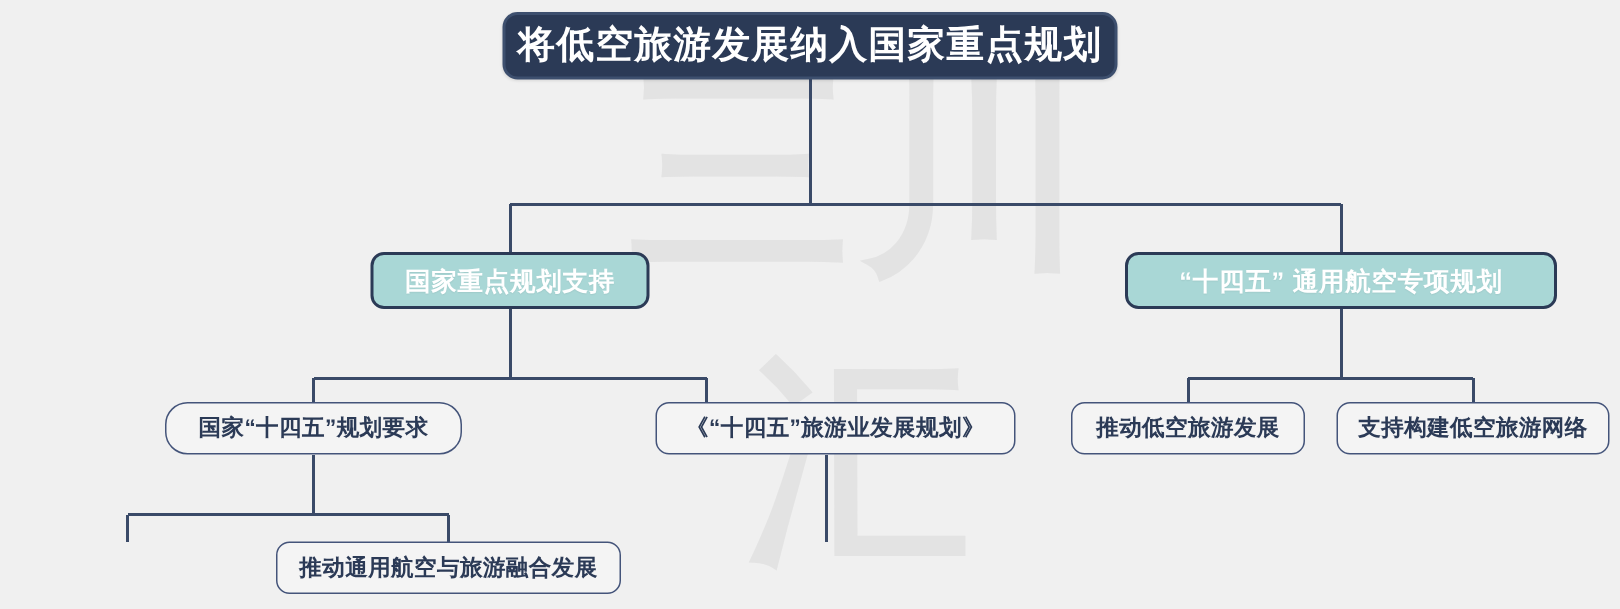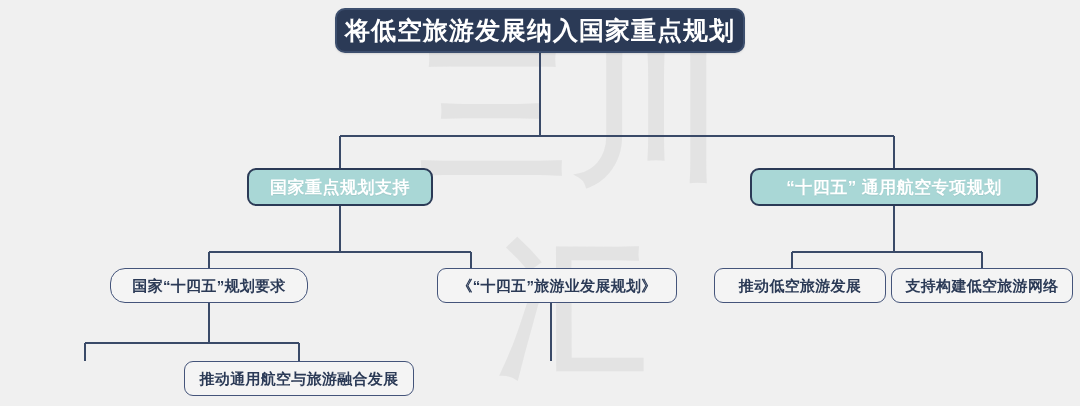--- a/index.html
+++ b/index.html
@@ -155,21 +155,21 @@
   </div>
 
   <div class="node node-l3" style="left:110px; top:268px; width:198px; height:35px;border-radius:15px;">
     <span>国家“十四五”规划要求</span>
   </div>
 
   <div class="node node-l3" style="left:437px; top:268px; width:240px; height:35px;">
     <span>《“十四五”旅游业发展规划》</span>
   </div>
 
-  <div class="node node-l3" style="left:714px; top:268px; width:172px; height:35px;">
+  <div class="node node-l3" style="left:714px; top:268px; width:156px; height:35px;">
     <span>推动低空旅游发展</span>
   </div>
 
   <div class="node node-l3" style="left:891px; top:268px; width:182px; height:35px;">
     <span>支持构建低空旅游网络</span>
   </div>
 
 
   <div class="node node-l4" style="left:184px; top:361px; width:230px; height:35px;">
     <span>推动通用航空与旅游融合发展</span>

